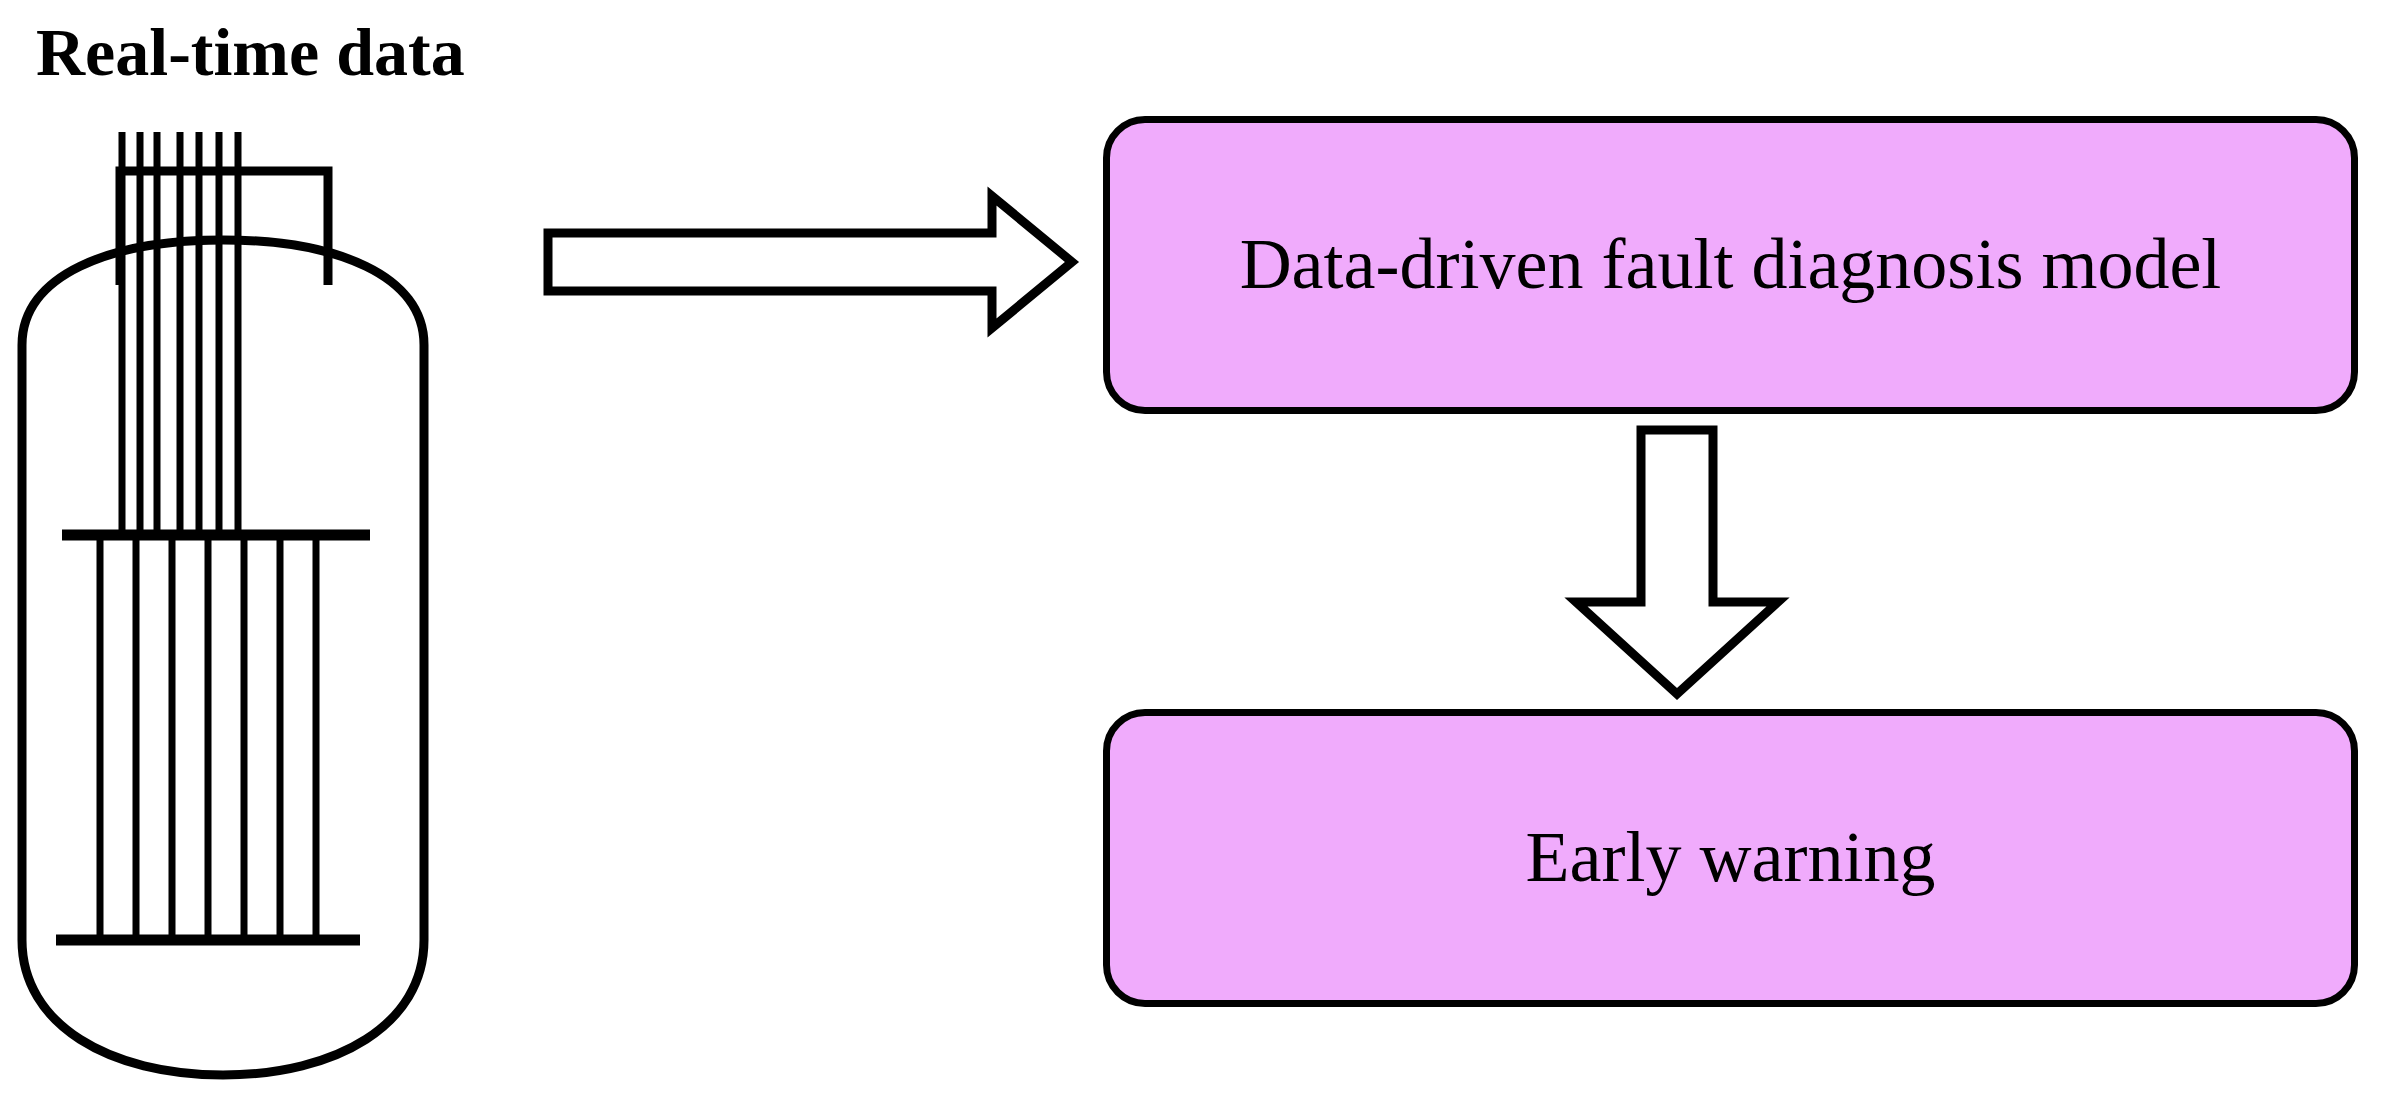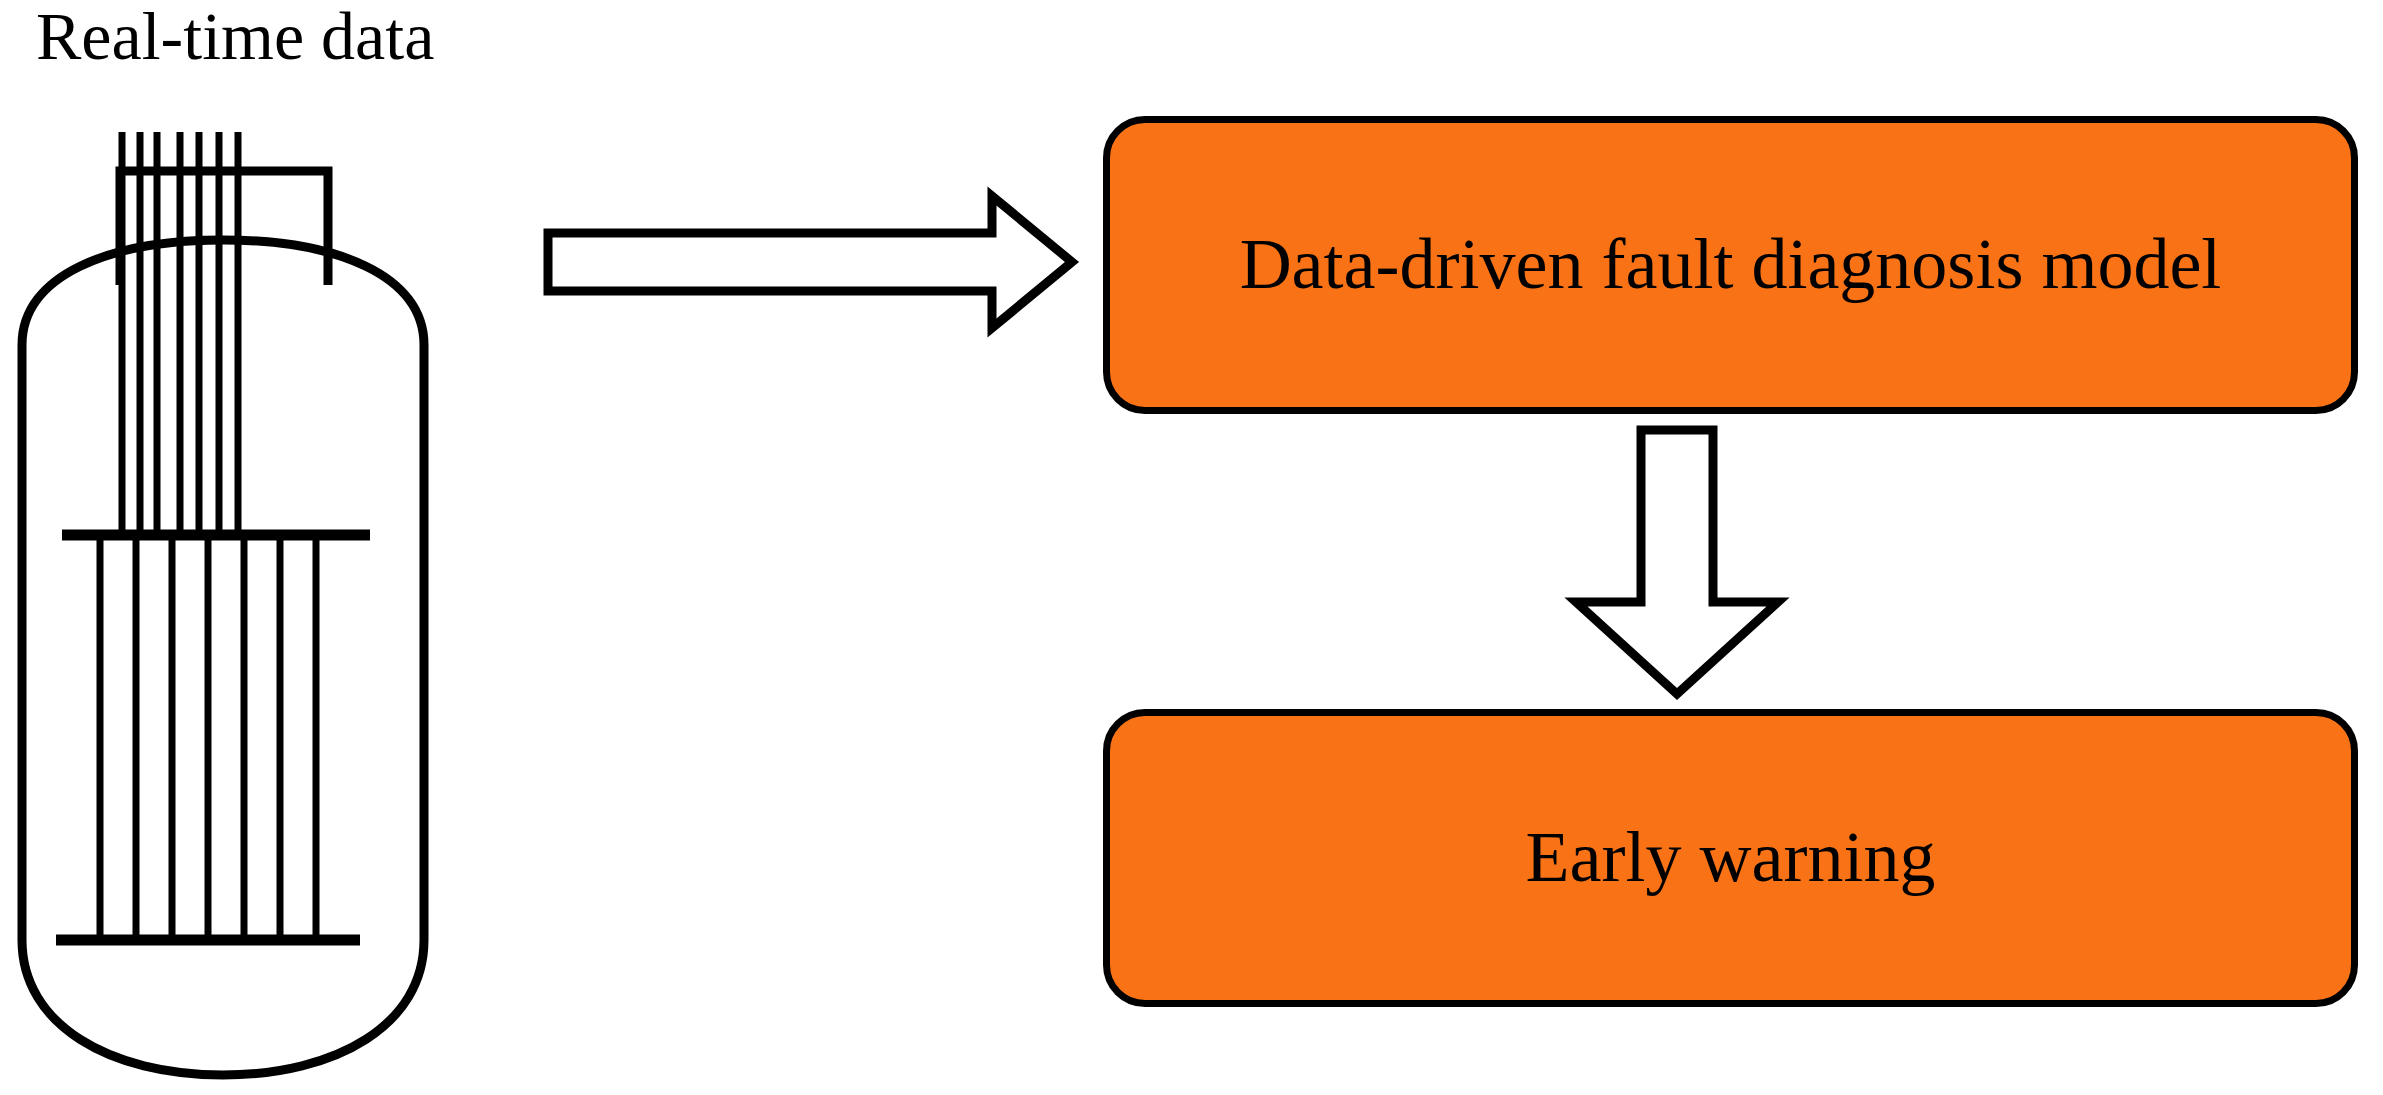--- a/index.html
+++ b/index.html
@@ -14,40 +14,41 @@
     position: relative;
     width: 2383px;
     height: 1095px;
     background: #ffffff;
     overflow: hidden;
   }
   
   .title {
     position: absolute;
     left: 36px;
-    top: 2px;
+    top: 18px;
     font-size: 68px;
     line-height: 1.0;
     color: #000000;
     white-space: nowrap;
     font-family: "Liberation Serif", "DejaVu Serif", serif;
+    font-weight: bold;
   }
   
   .reactor-svg {
     position: absolute;
     left: 0px;
     top: 100px;
     width: 470px;
     height: 995px;
   }
   
   .proc-box {
     position: absolute;
     box-sizing: border-box;
-    background: #f97316;
+    background: #f0abfc;
     border: 7px solid #000000;
     border-radius: 42px;
     display: flex;
     align-items: center;
     justify-content: center;
   }
   .proc-box .box-label {
     font-size: 72px;
     line-height: 1.05;
     color: #000000;

